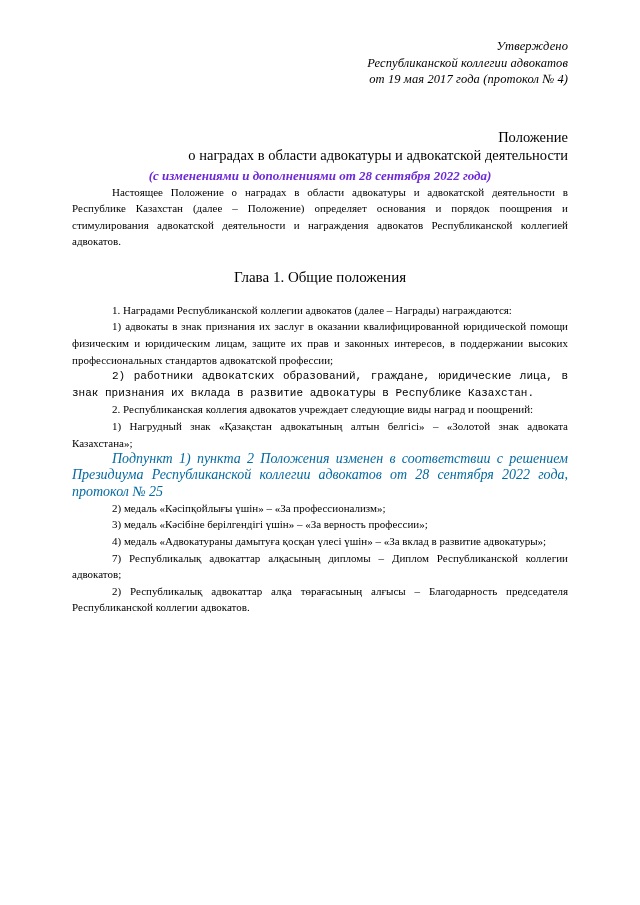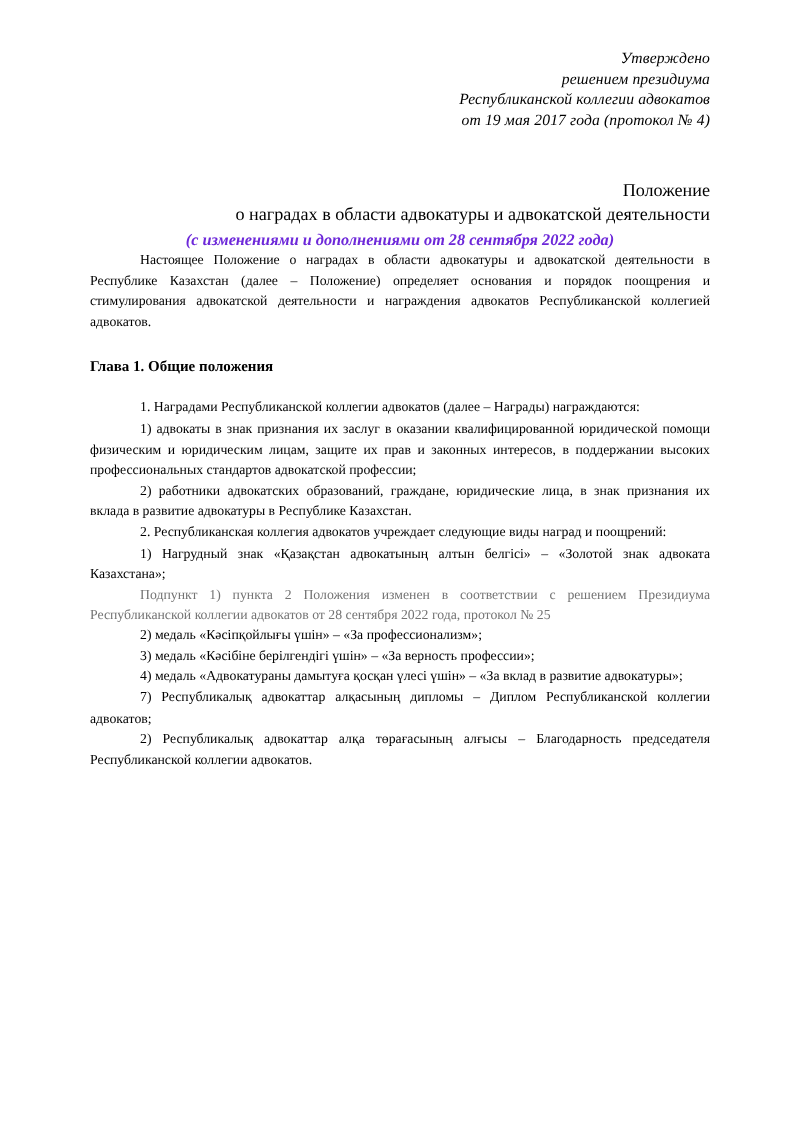--- a/index.html
+++ b/index.html
@@ -65,62 +65,62 @@
     line-height: 16.6px;
     text-indent: 40px;
     hyphens: none;
   }
   .para.first { margin-top: 31px; }
 
   
   .chapter {
     margin-top: 18px;
     margin-bottom: 16px;
-    text-align: left;
-    font-weight: bold;
-    font-size: 12px;
+    text-align: center;
+    font-weight: normal;
+    font-size: 15px;
     line-height: 18px;
   }
 
   
   .note-red {
     text-align: justify;
     text-align-last: left;
-    font-size: 11px;
+    font-style: italic;
+    font-size: 14px;
     line-height: 16.2px;
-    color: #737373;
+    color: #0369a1;
     text-indent: 40px;
   }
 </style>
 </head>
 <body>
 
 <div class="page">
   <div class="content">
 
     <div class="approval">
       <div>Утверждено</div>
-      <div>решением президиума</div>
       <div>Республиканской коллегии адвокатов</div>
       <div>от 19 мая 2017 года (протокол № 4)</div>
     </div>
 
     <div class="title-block">
       <div class="tline">Положение</div>
       <div class="tline">о наградах в области адвокатуры и адвокатской деятельности</div>
     </div>
     <div class="title-amend">(с изменениями и дополнениями от 28 сентября 2022 года)</div>
 
     <p class="para first" style="margin: 0px;">Настоящее Положение о наградах в области адвокатуры и адвокатской деятельности в Республике Казахстан (далее – Положение) определяет основания и порядок поощрения и стимулирования адвокатской деятельности и награждения адвокатов Республиканской коллегией адвокатов.</p>
 
     <div class="chapter">Глава 1. Общие положения</div>
 
     <p class="para" style="margin: 0px;">1. Наградами Республиканской коллегии адвокатов (далее – Награды) награждаются:</p>
     <p class="para" style="margin: 0px;">1) адвокаты в знак признания их заслуг в оказании квалифицированной юридической помощи физическим и юридическим лицам, защите их прав и законных интересов, в поддержании высоких профессиональных стандартов адвокатской профессии;</p>
-    <p class="para" style="margin: 0px;">2) работники адвокатских образований, граждане, юридические лица, в знак признания их вклада в развитие адвокатуры в Республике Казахстан.</p>
+    <p class="para" style="margin: 0px; font-family: Liberation Mono, monospace;">2) работники адвокатских образований, граждане, юридические лица, в знак признания их вклада в развитие адвокатуры в Республике Казахстан.</p>
 
     <p class="para" style="margin: 0px;">2. Республиканская коллегия адвокатов учреждает следующие виды наград и поощрений:</p>
     <p class="para" style="margin: 0px;">1) Нагрудный знак «Қазақстан адвокатының алтын белгісі» – «Золотой знак адвоката Казахстана»;</p>
 
     <p class="note-red" style="margin: 0px;">Подпункт 1) пункта 2 Положения изменен в соответствии с решением Президиума Республиканской коллегии адвокатов от 28 сентября 2022 года, протокол № 25</p>
 
     <p class="para" style="margin: 0px;">2) медаль «Кәсіпқойлығы үшін» – «За профессионализм»;</p>
     <p class="para" style="margin: 0px;">3) медаль «Кәсібіне берілгендігі үшін» – «За верность профессии»;</p>
     <p class="para" style="margin: 0px;">4) медаль «Адвокатураны дамытуға қосқан үлесі үшін» – «За вклад в развитие адвокатуры»;</p>
     <p class="para" style="margin: 0px;">7) Республикалық адвокаттар алқасының дипломы – Диплом Республиканской коллегии адвокатов;</p>

